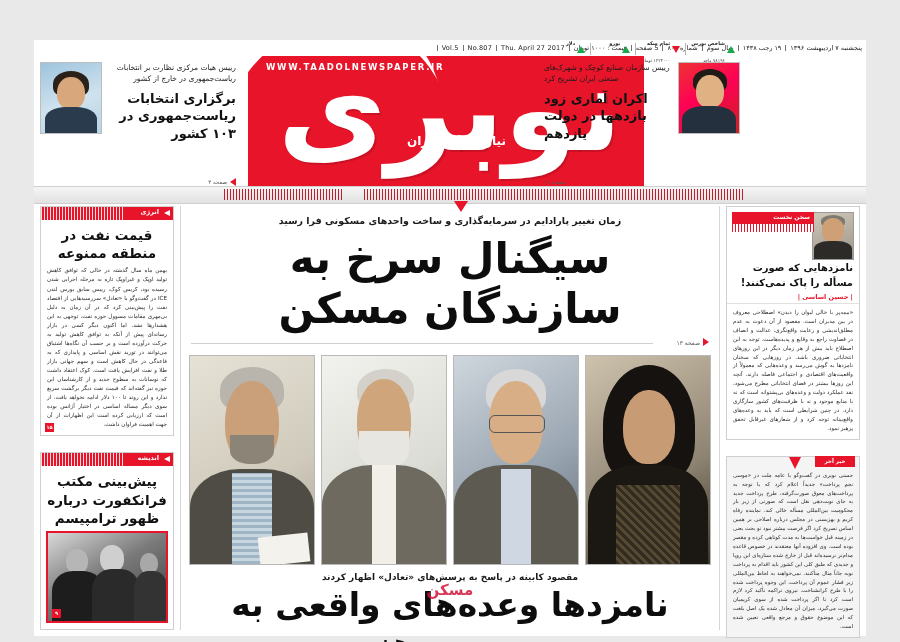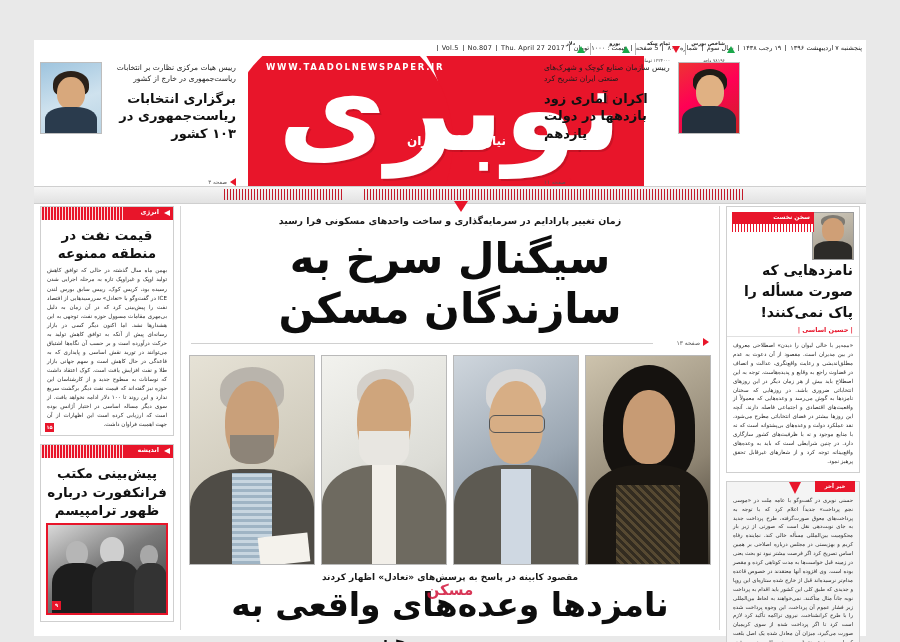--- a/index.html
+++ b/index.html
@@ -186,21 +186,21 @@
     direction:rtl;
     border-left:1px solid #d6d6d6;border-right:1px solid #d6d6d6;
   }
 
   
   .card{
     position:relative;
     border:1px solid #cfcfcf;
     background:#fff;
     padding:0;
-    margin-bottom:8px;
+    margin-bottom:16px;
   }
   .card-tab{
     position:relative;height:13px;
     background:#e8152a;
     display:flex;align-items:center;justify-content:flex-start;
     padding:0 4px;
     overflow:hidden;
   }
   .card-tab .tabstripes{
     position:absolute;left:0;top:0;width:64%;height:100%;
@@ -255,21 +255,21 @@
   }
   .ed-tab .lbl{
     position:absolute;right:4px;top:1px;font-size:6px;color:#fff;font-weight:700;
   }
   .ed-stripes{
     position:absolute;left:5px;top:17px;width:82px;height:8px;
     background:repeating-linear-gradient(90deg,#e8152a 0 1px,#ffffff 1px 3px);
   }
   .ed-title{
     padding:2px 6px 0;
-    font-size:14px;font-weight:700;line-height:1.5;
+    font-size:10px;font-weight:700;line-height:1.5;
     color:#111;
   }
   .ed-byline{
     padding:3px 6px 2px;
     font-size:6.5px;color:#e8152a;font-weight:700;text-align:right;
     border-bottom:1px solid #e0e0e0;
   }
   .ed-body{
     padding:4px 6px 6px;
     font-size:5.5px;line-height:1.62;text-align:justify;color:#2a2a2a;

